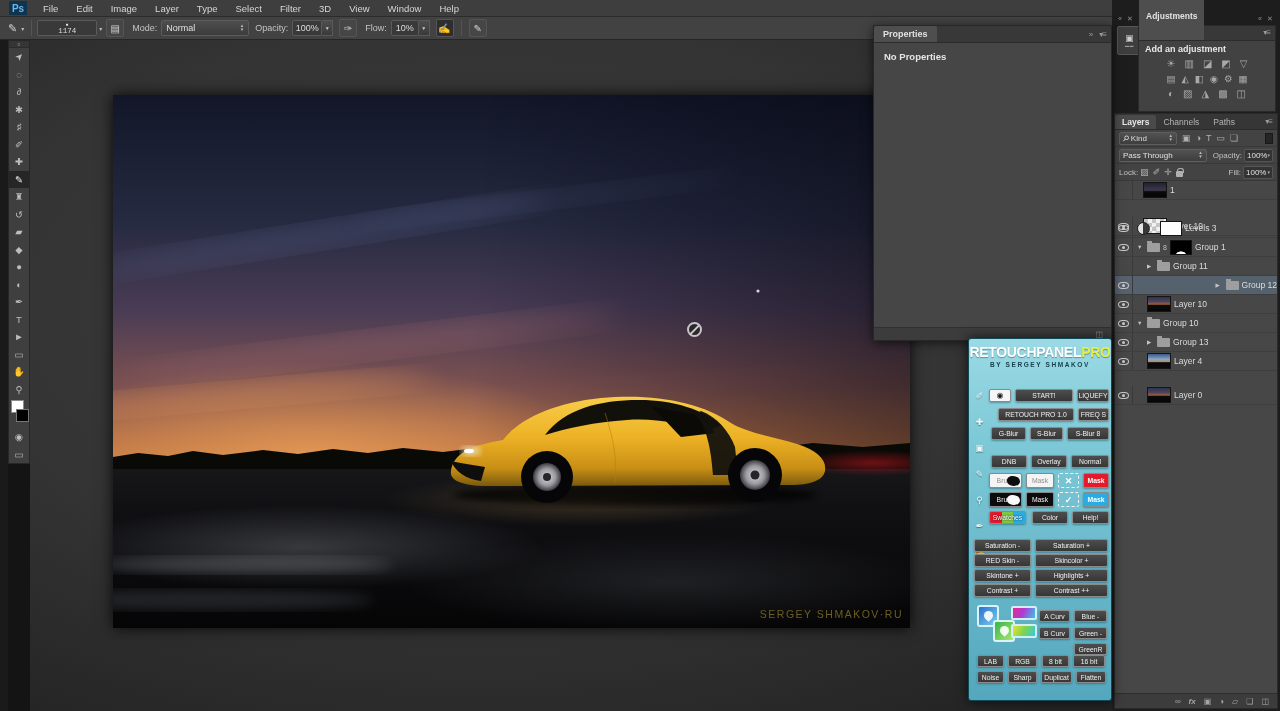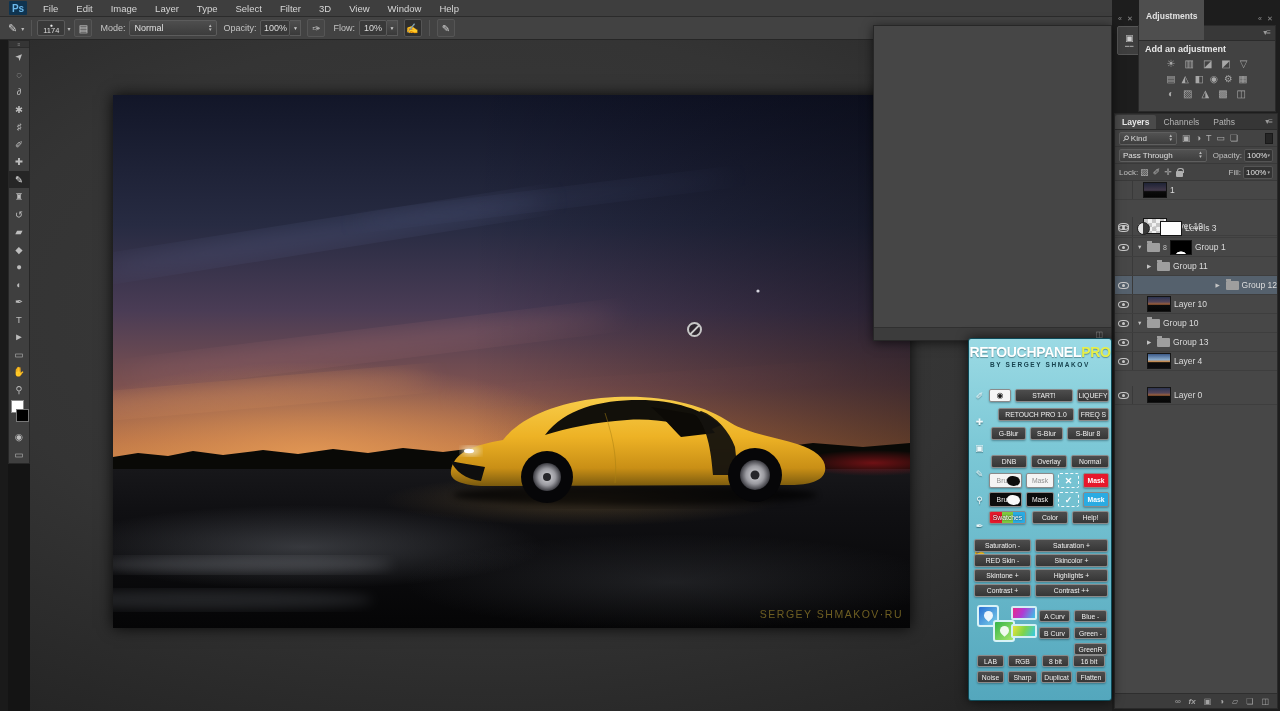--- a/index.html
+++ b/index.html
@@ -17,21 +17,21 @@
   
   .optionsbar { position:absolute; left:0; top:17px; width:1112px; height:23px; background:#424242;
                 border-bottom:1px solid #262626; display:flex; align-items:center; color:#c9c9c9;
                 font-size:9px; z-index:5; }
   .ob-group { display:flex; align-items:center; }
   .ob-sep { width:1px; height:16px; background:#2e2e2e; border-right:1px solid #555; margin:0 5px; }
   .ob-icon { color:#cfcfcf; font-size:11px; padding:0 2px; }
   .ob-caret { font-size:6px; color:#bbb; padding:0 2px; }
   .ob-box { background:#393939; border:1px solid #5a5a5a; border-radius:2px; height:16px;
             display:flex; align-items:center; padding:0 4px; color:#ddd; }
-  .ob-sizebox { flex-direction:column; justify-content:space-between; line-height:6px; padding:1px 5px; }
+  .ob-sizebox { flex-direction:column; justify-content:space-between; line-height:6px; padding:1px 20px;font-family:Liberation Mono, monospace; }
   .ob-dot { font-size:5px; color:#eee; }
   .ob-num { font-size:7.5px; }
   .ob-select { background:linear-gradient(#4e4e4e,#3c3c3c); border:1px solid #5c5c5c; border-radius:2px;
                height:16px; display:flex; align-items:center; justify-content:space-between; padding:0 4px; color:#e0e0e0; }
   .udcaret { display:flex; flex-direction:column; font-size:4.5px; line-height:4px; color:#bbb; }
   .udcaret::before { content:"▲"; } .udcaret::after { content:"▼"; }
   .dncaret-btn { width:11px; height:16px; background:linear-gradient(#4e4e4e,#3a3a3a); border:1px solid #5a5a5a;
                  border-left:none; display:flex; align-items:center; justify-content:center; font-size:5px; color:#ccc; }
   .ob-toolbtn { width:18px; height:18px; border:1px solid #555; border-radius:2px; background:#464646;
                 display:flex; align-items:center; justify-content:center; font-size:10px; color:#d0d0d0; margin:0 2px; }
@@ -415,20 +415,28 @@
     </div>
     <div class="tool">
         <span>◉</span>
       </div>
     <div class="tool">
         <span>▭</span>
       </div>
   </div>
 
   <div class="props">
+    <div class="phead">
+      <span class="ptab">Properties</span>
+      <span class="phead-ic">
+        <span>»</span>
+        <span class="menu-ic"></span>
+      </span>
+    </div>
+    <div class="props-msg">No Properties</div>
     <div class="props-foot">
       <span>◫</span>
     </div>
   </div>
 
   <div class="dock">
     <div class="dock-chrome" style="left:6px">
       <span>«</span>
       <span>✕</span>
     </div>

